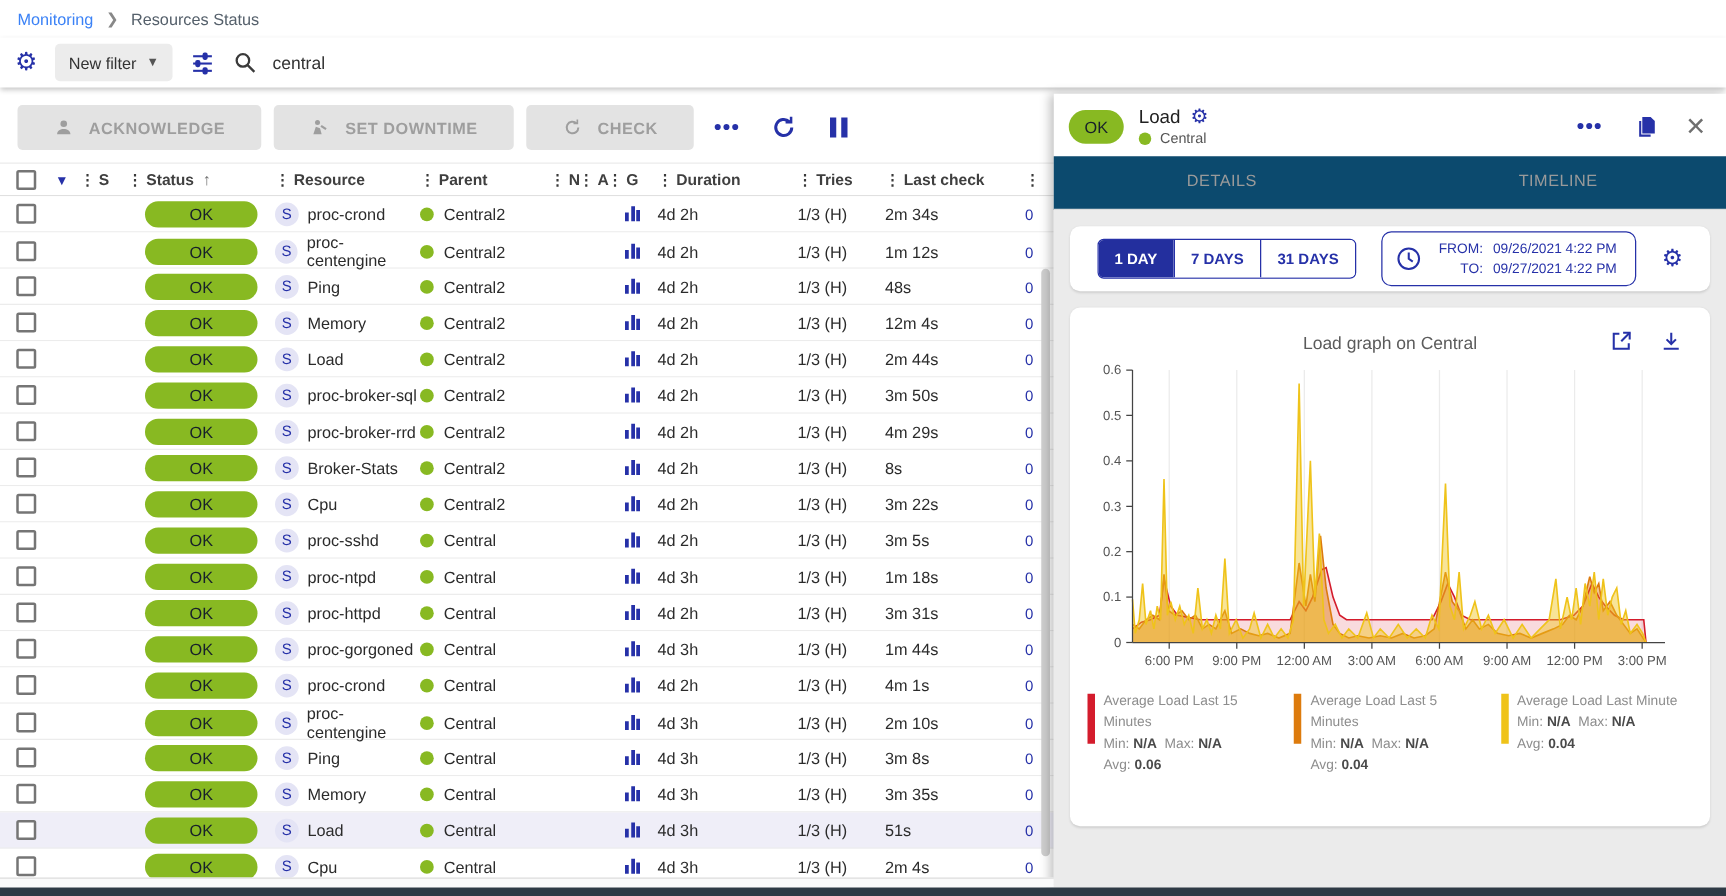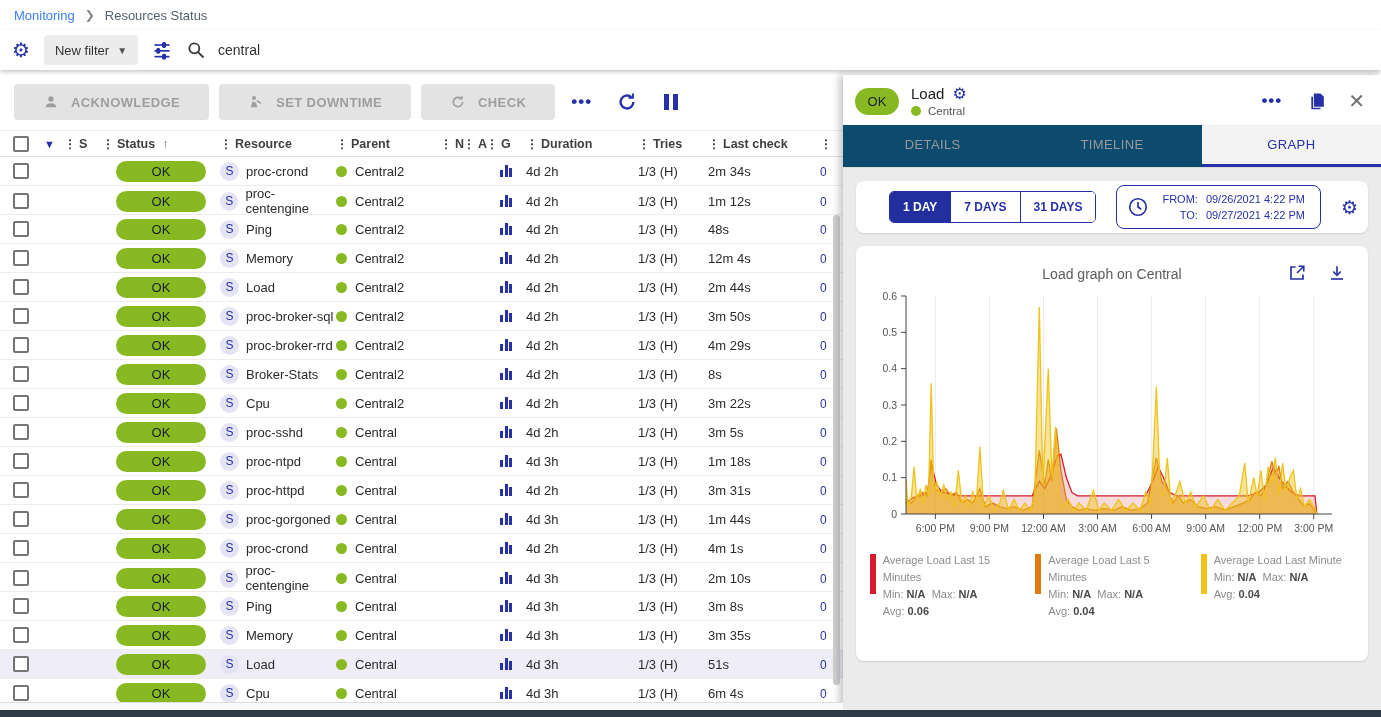--- a/index.html
+++ b/index.html
@@ -75,21 +75,21 @@
   .panel-sub { display:flex; align-items:center; gap:7px; font-size:11.5px; color:#555; margin-top:3px; }
   .panel-sub .pdot { width:10px; height:10px; }
   .panel-actions { margin-left:auto; display:flex; align-items:center; gap:20px; }
   .close-x { color:#6f6f6f; font-size:20px; cursor:pointer; }
   .tabs { display:flex; border-bottom:1px solid #dcdcdc; background:#0c4a6e; }
   .tab { flex:1; height:42px; display:flex; align-items:center; justify-content:center;
     font-size:13px; letter-spacing:.4px; color:#9a9a9a; cursor:pointer; border-bottom:3px solid transparent; }
   .tab.active { color:#2631a8; border-bottom-color:#2631a8; background:#f3f3f3; }
   .panel-body { flex:1; background:#ebebeb; padding:13px 13px 0 13px; overflow:hidden; }
   .card { background:#fff; border-radius:8px; box-shadow:0 1px 2px rgba(0,0,0,.12); }
-  .range-card { height:52px; display:flex; align-items:center; justify-content:flex-end; gap:20px; margin-bottom:13px; padding:0 10px; }
+  .range-card { height:52px; display:flex; align-items:center; justify-content:center; gap:20px; margin-bottom:13px; padding:0 10px; }
   .range-group { display:flex; border:1px solid #2631a8; border-radius:5px; overflow:hidden; }
   .range-btn { height:30px; padding:0 13px; background:#fff; color:#2631a8; font-size:12px; font-weight:bold;
     border:none; border-left:1px solid #2631a8; cursor:pointer; font-family:"Liberation Sans",sans-serif; }
   .range-btn:first-child { border-left:none; }
   .range-btn.active { background:#232f9e; color:#fff; }
   .fromto { display:flex; align-items:center; gap:8px; border:1px solid #2631a8; border-radius:8px;
     padding:4px 10px; color:#2631a8; font-size:11px; cursor:pointer; }
   .fromto table td { padding:1px 3px; white-space:nowrap; }
   .ft-label { text-align:right; }
   .graph-card { height:415px; padding:12px 8px 0 8px; position:relative; }
@@ -815,21 +815,21 @@
         <div></div>
         <div>
           <span class="bars-icon">
             <div style="height:7px"></div>
             <div style="height:12px"></div>
             <div style="height:9px"></div>
           </span>
         </div>
         <div>4d 3h</div>
         <div>1/3 (H)</div>
-        <div>6m 4s</div>
+        <div>2m 4s</div>
         <div><span class="sliver">0</span></div>
       </div>
     </div>
 </div>
 
 <div class="vscroll-thumb"></div>
 <div class="hscroll-track"></div>
 <div class="hscroll-thumb"></div>
 
 <div class="panel">
@@ -852,21 +852,20 @@
           <path d="M7 3h8l4 4v12h-12z"></path>
             <path d="M4 7h2v13h9v2H4z"></path>
           </svg>
       </span>
       <span class="close-x">✕</span>
     </div>
   </div>
   <div class="tabs" id="panel-tabs">
       <div class="tab">DETAILS</div>
       <div class="tab">TIMELINE</div>
-      <div class="tab active">GRAPH</div>
     </div>
   <div class="panel-body">
     <div class="card range-card">
       <div class="range-group" id="range-group">
           <button class="range-btn active">1 DAY</button>
           <button class="range-btn">7 DAYS</button>
           <button class="range-btn">31 DAYS</button>
         </div>
       <div class="fromto">
         <span style="display:flex;">

